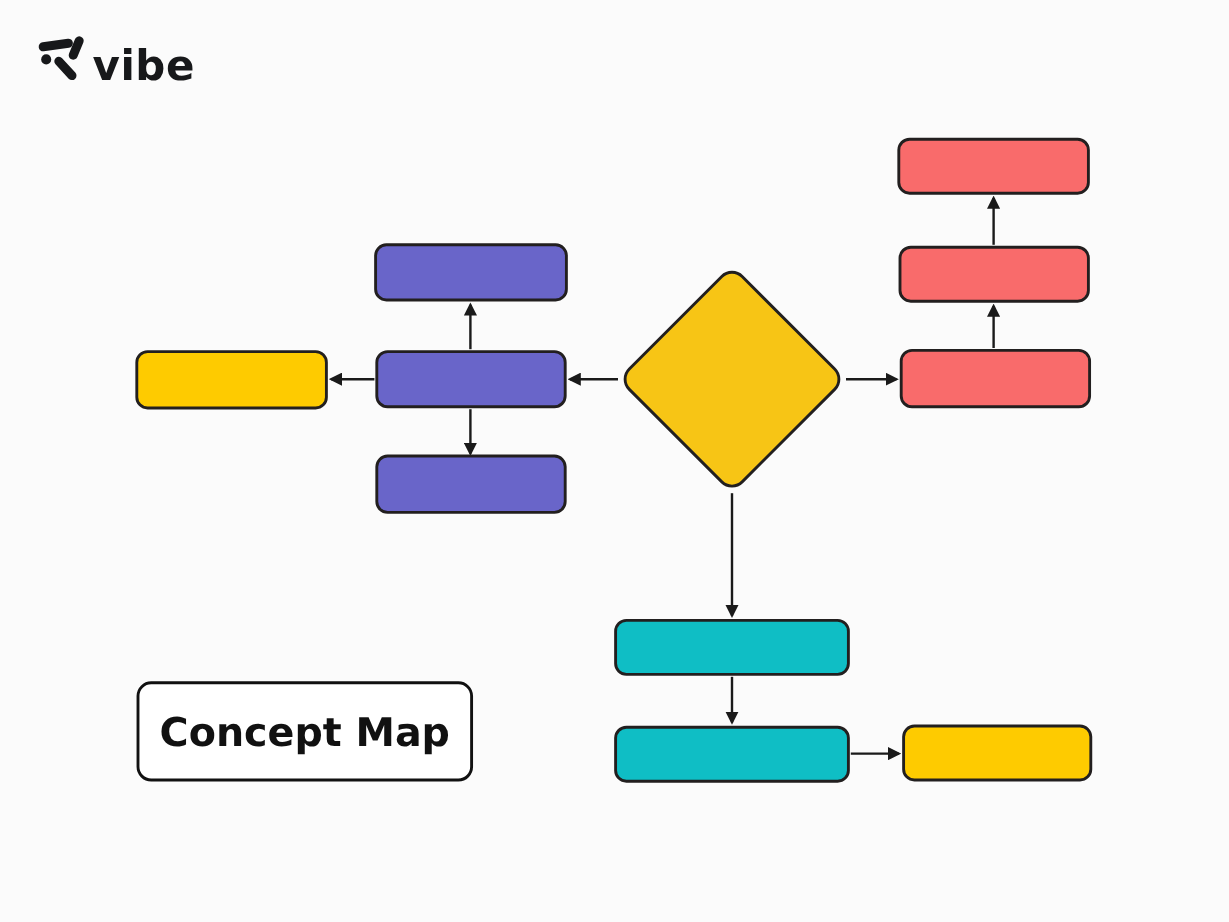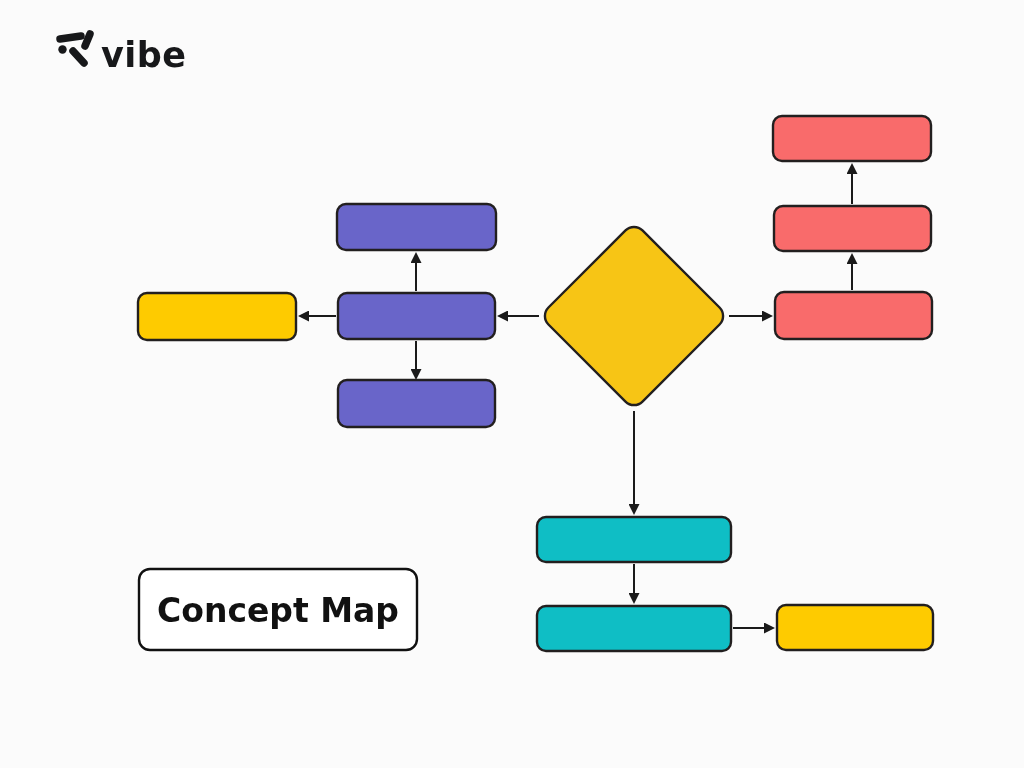--- a/index.html
+++ b/index.html
@@ -8,21 +8,20 @@
     width: 1024px;
     height: 768px;
     background: #FBFBFB;
     overflow: hidden;
     font-family: "DejaVu Sans", "Liberation Sans", sans-serif;
   }
   .stage {
     position: relative;
     width: 871px;
     height: 768px;
-    margin-left: 24px;
   }
   .stage > svg {
     position: absolute;
     inset: 0;
     display: block;
   }
   text {
     font-family: "DejaVu Sans", "Liberation Sans", sans-serif;
   }
 </style>

